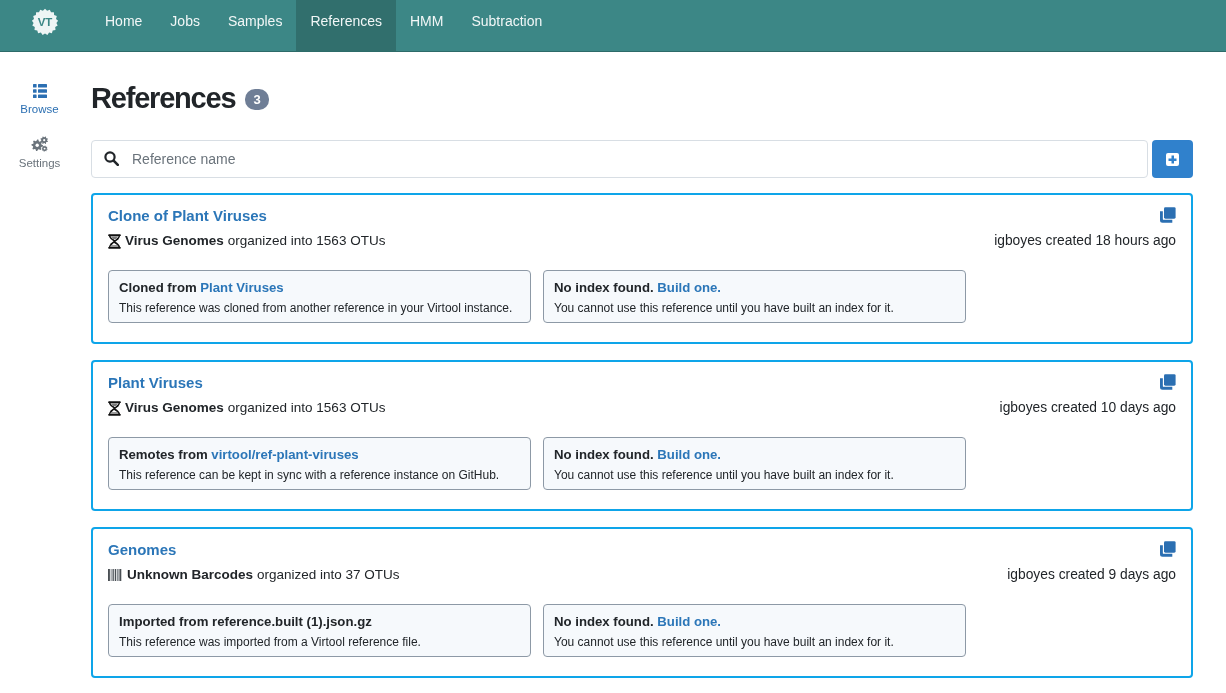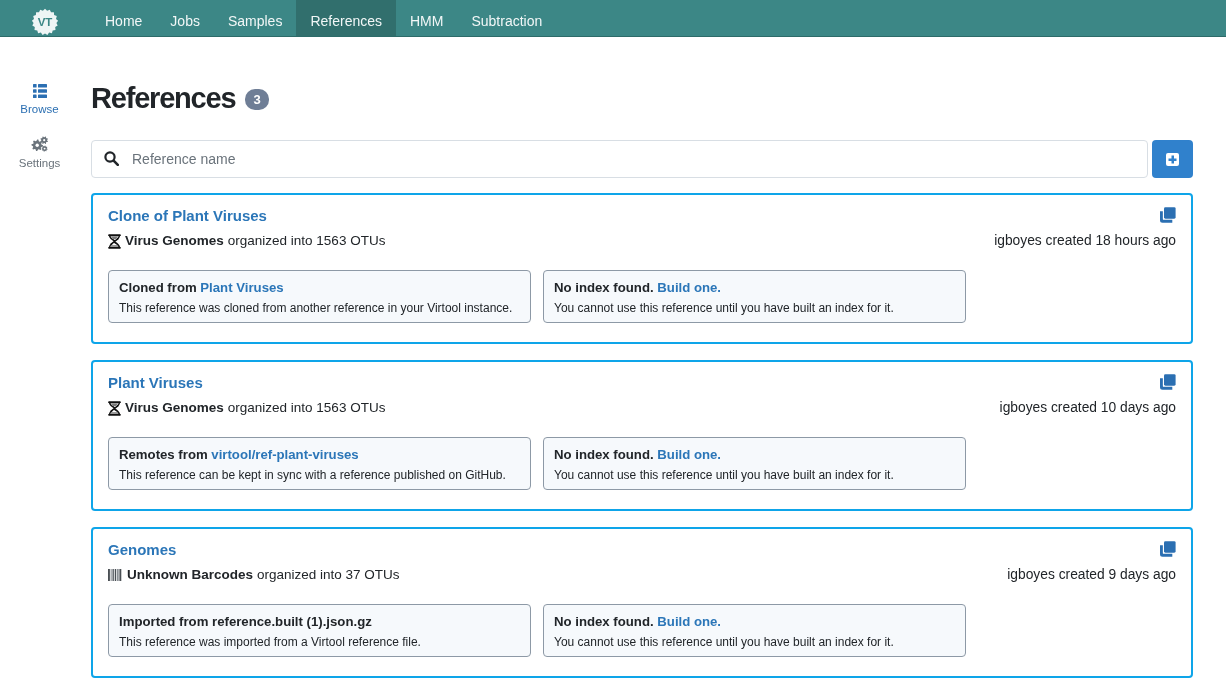--- a/index.html
+++ b/index.html
@@ -1,20 +1,20 @@
 <!DOCTYPE html>
 <html><head>
 <meta charset="utf-8">
 <style>
 * { box-sizing: border-box; margin:0; padding:0; }
 html,body { width:1226px; height:693px; overflow:hidden; background:#fff;
   font-family:"Liberation Sans", sans-serif; color:#212529; }
 a { text-decoration:none; }
 
-.nav { height:37px; background:#3c8786; display:flex; align-items:stretch;
+.nav { height:52px; background:#3c8786; display:flex; align-items:stretch;
   border-bottom:1px solid #2d6b69; }
 .logo { width:28px; height:28px; margin:8px 0 0 31px; }
 .navul { display:flex; list-style:none; margin-left:32px; }
 .navul li { padding:0 14px; line-height:43px; font-size:14px; color:#f2f7f7; }
 .navul li.active { background:#316f6d; }
 .navright { margin-left:auto; display:flex; align-items:center; padding-right:13px; }
 .navright .icon { display:inline-block; }
 .caret { width:0; height:0; border-left:5px solid transparent; border-right:5px solid transparent;
   border-top:5px solid #fff; margin-left:3px; margin-top:2px; }
 .uname { color:#f2f7f7; font-size:14px; margin-left:2px; }
@@ -188,21 +188,21 @@
           </g>
           <path fill="#7a7a7a" d="M2.8 2.3 h7.4 l-2.4 2.6 h-2.6 z"></path>
           <path fill="#7a7a7a" d="M3 11.3 h7 v1.4 h-7.8 z"></path>
         </svg>
         <b>Virus Genomes</b> organized into 1563 OTUs
         <span class="mdate">igboyes created 10 days ago</span>
       </div>
       <div class="prow">
         <div class="panel">
           <div class="phead">Remotes from <a>virtool/ref-plant-viruses</a></div>
-          <div class="pbody">This reference can be kept in sync with a reference published on GitHub.</div>
+          <div class="pbody">This reference can be kept in sync with a reference instance on GitHub.</div>
         </div>
         <div class="panel">
           <div class="phead">No index found. <a>Build one.</a></div>
           <div class="pbody">You cannot use this reference until you have built an index for it.</div>
         </div>
       </div>
     </div>
 
     <div class="card">
       <svg class="cloneicon" width="16" height="16" viewBox="0 0 16 16">

